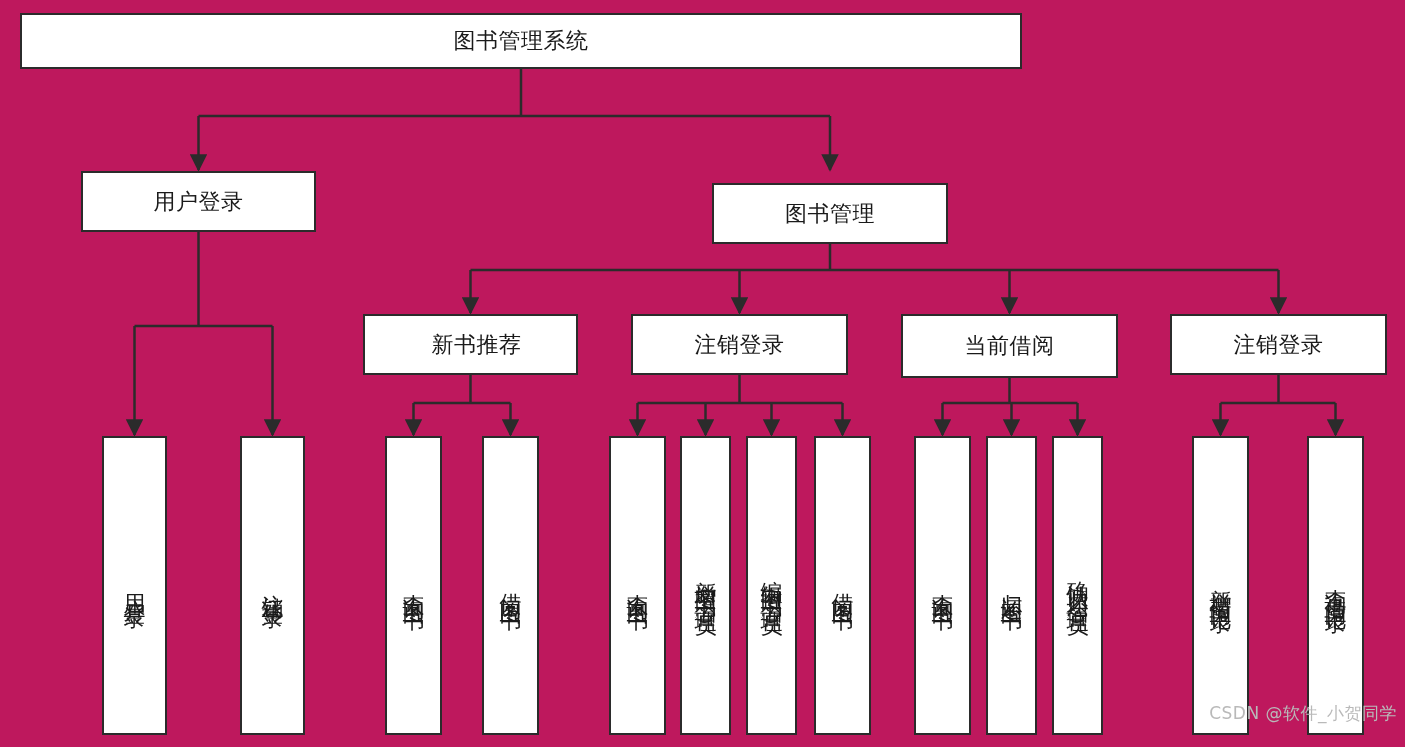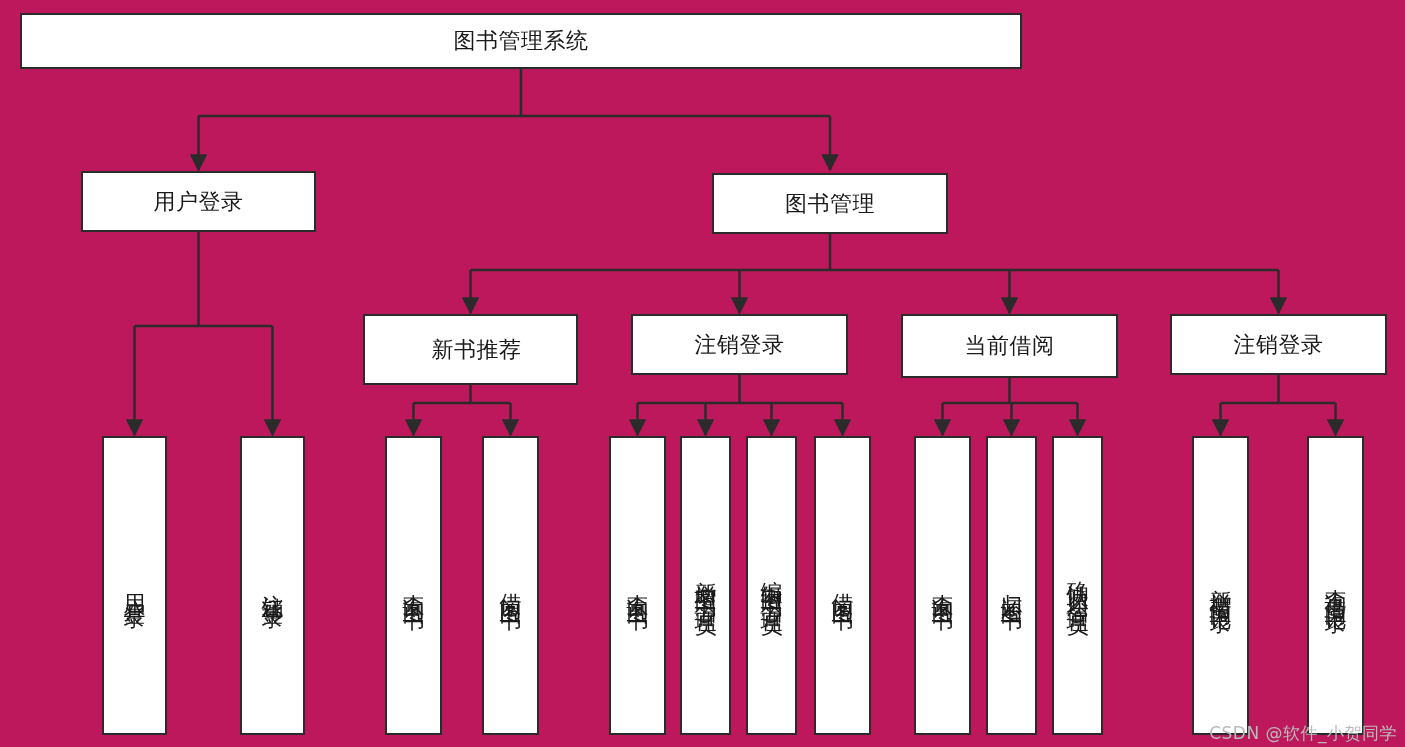--- a/index.html
+++ b/index.html
@@ -47,21 +47,21 @@
     letter-spacing: 5px;
     line-height: 1;
     white-space: nowrap;
   }
   .node .label {
     white-space: nowrap;
   }
   #watermark {
     position: absolute;
     right: 8px;
-    bottom: 2px;
+    bottom: 22px;
     font-size: 17px;
     color: #b9b9b9;
     letter-spacing: 0.5px;
     white-space: nowrap;
     pointer-events: none;
     margin-left: 6px;
   }
 </style>
 </head>
 <body>
@@ -110,24 +110,24 @@
       </g>
   </svg>
 
   <div id="nodes">
       <div class="node horiz" style="left: 20px; top: 13px; width: 1002px; height: 56px;">
         <span class="label">图书管理系统</span>
       </div>
       <div class="node horiz" style="left: 81px; top: 171px; width: 235px; height: 61px;">
         <span class="label">用户登录</span>
       </div>
-      <div class="node horiz" style="left: 712px; top: 173px; width: 236px; height: 61px;">
+      <div class="node horiz" style="left: 712px; top: 183px; width: 236px; height: 61px;">
         <span class="label">图书管理</span>
       </div>
-      <div class="node horiz" style="left: 363px; top: 314px; width: 215px; height: 71px; padding-left: 12px;">
+      <div class="node horiz" style="left: 363px; top: 314px; width: 215px; height: 61px; padding-left: 12px;">
         <span class="label">新书推荐</span>
       </div>
       <div class="node horiz" style="left: 631px; top: 314px; width: 217px; height: 61px;">
         <span class="label">注销登录</span>
       </div>
       <div class="node horiz" style="left: 901px; top: 314px; width: 217px; height: 64px;">
         <span class="label">当前借阅</span>
       </div>
       <div class="node horiz" style="left: 1170px; top: 314px; width: 217px; height: 61px;">
         <span class="label">注销登录</span>

